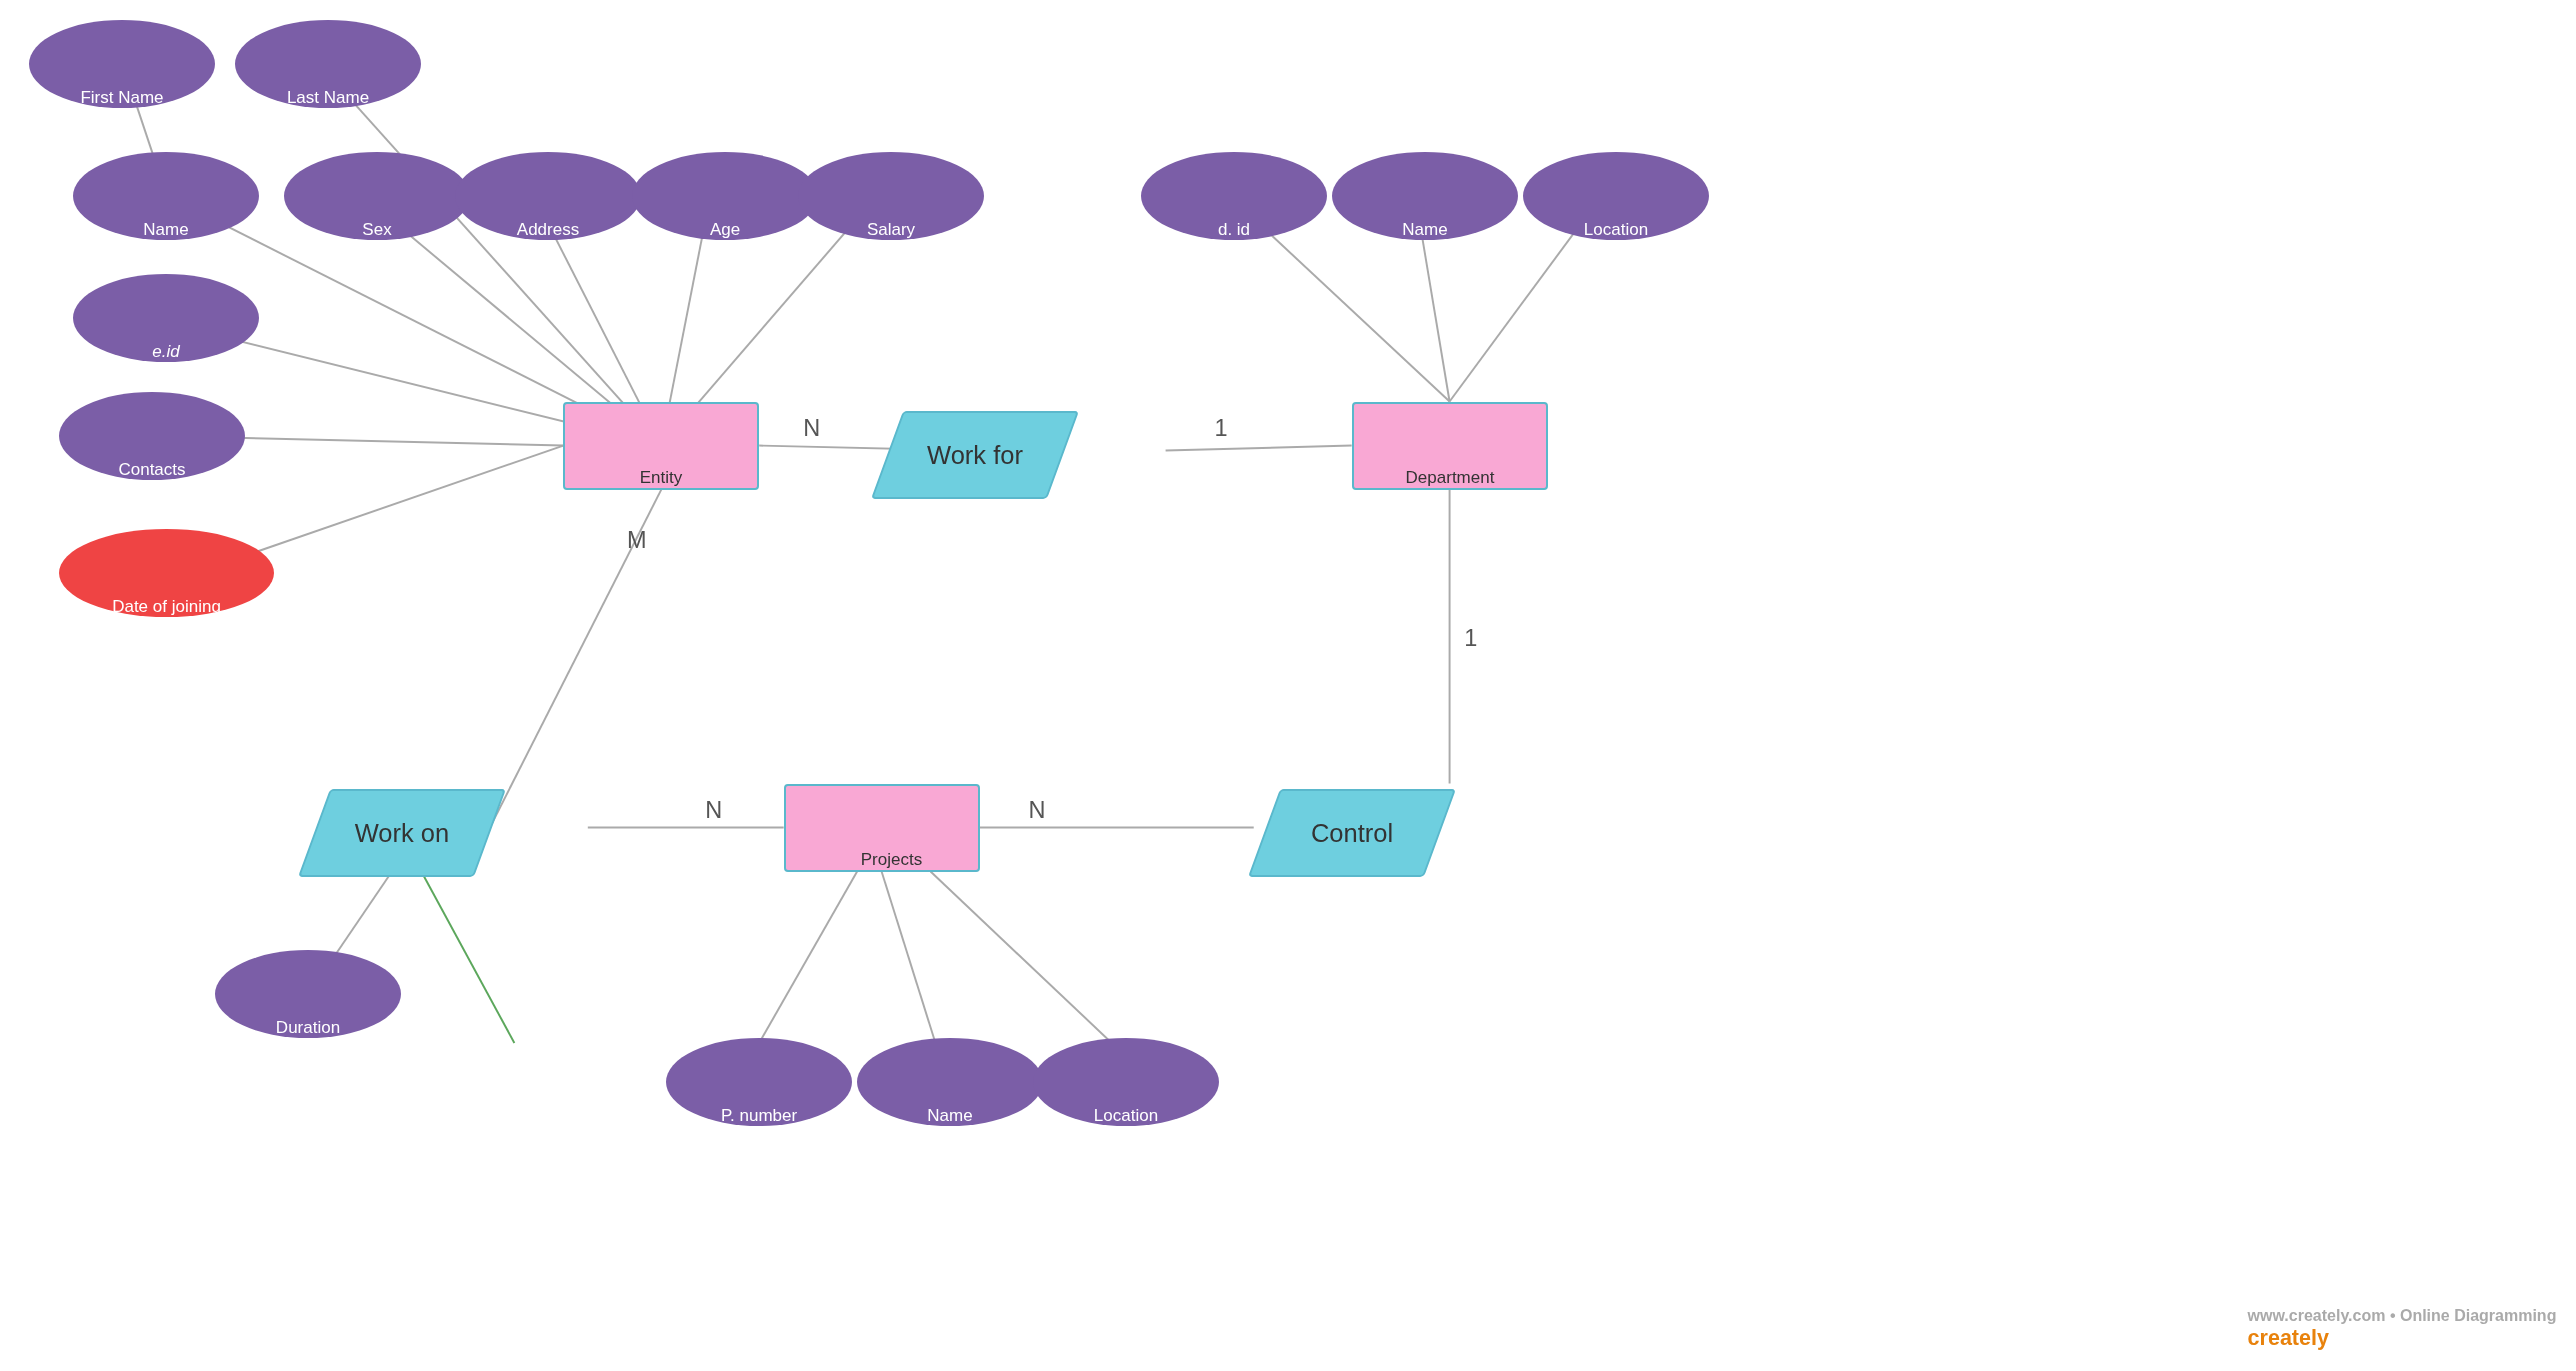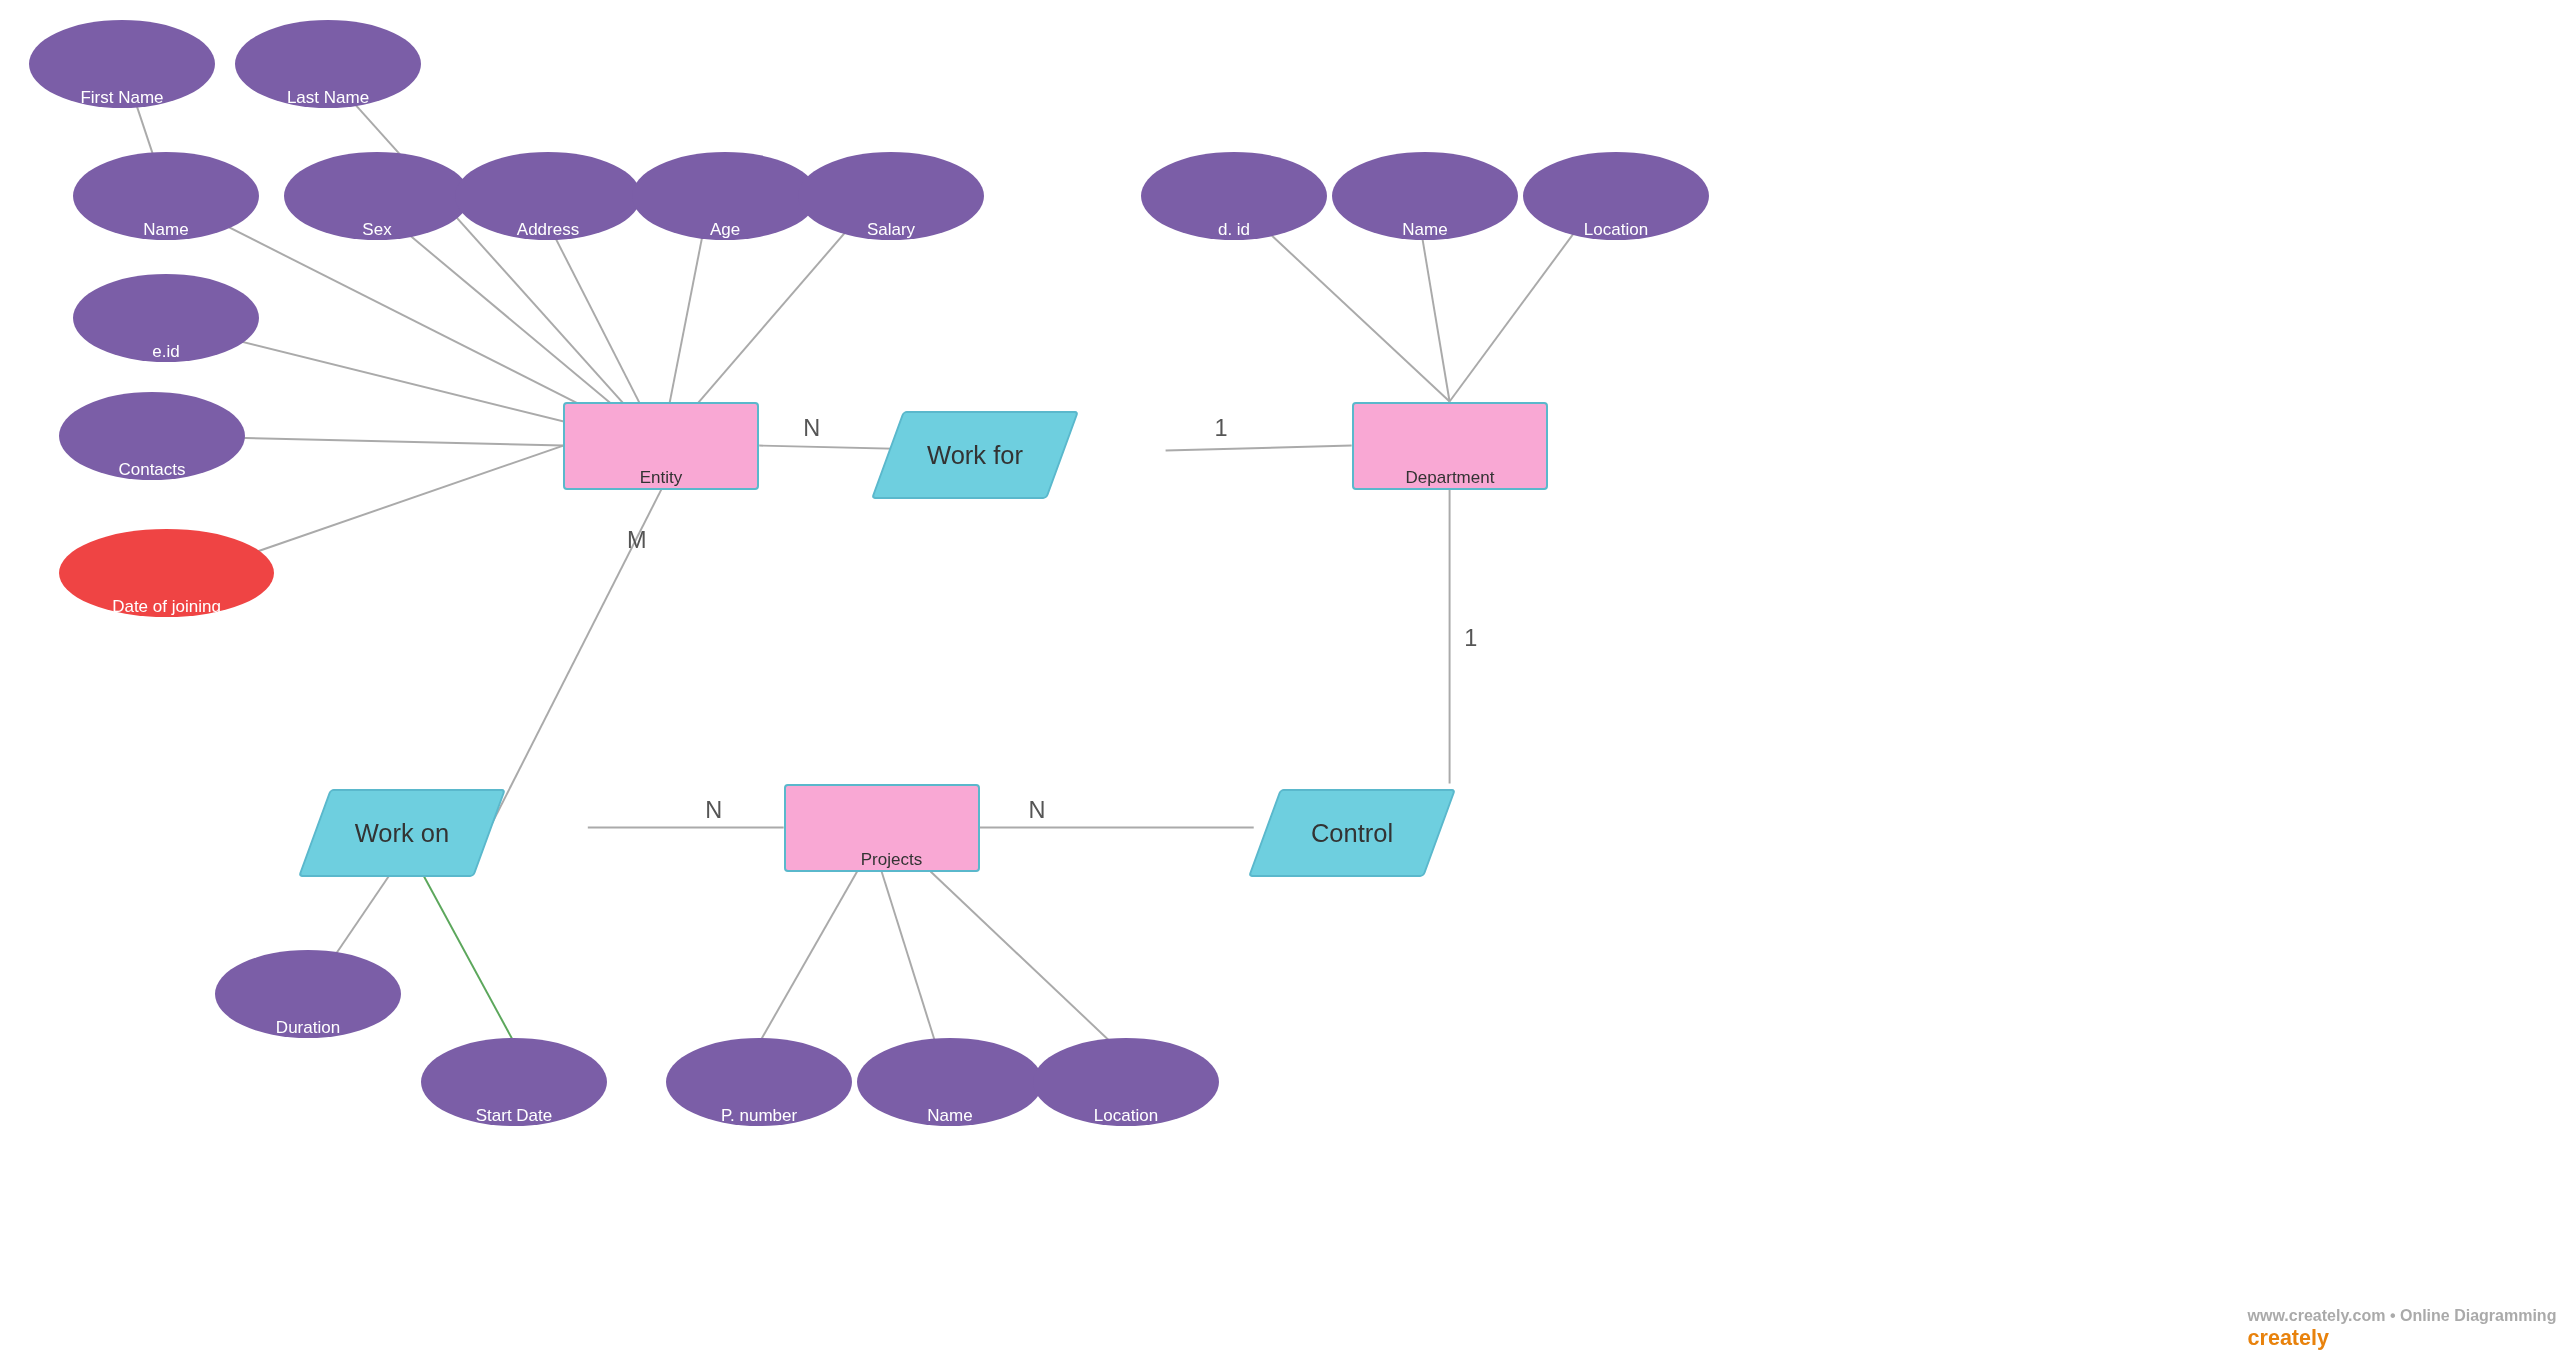--- a/index.html
+++ b/index.html
@@ -181,21 +181,21 @@
   </div>
 
   <div class="node ellipse" style="left:632px; top:152px;">
     <span>Age</span>
   </div>
 
   <div class="node ellipse" style="left:798px; top:152px;">
     <span>Salary</span>
   </div>
 
-  <div class="node ellipse" style="left:73px; top:274px;">
+  <div class="node ellipse" style="left:73px; top:274px;font-style:italic;">
     <span>e.id</span>
   </div>
 
   <div class="node ellipse" style="left:59px; top:392px;">
     <span>Contacts</span>
   </div>
 
   <div class="node ellipse-wide" style="left:59px; top:529px;">
     <span>Date of joining</span>
   </div>
@@ -236,23 +236,20 @@
 
   <div class="diamond" style="left:1254px; top:784px;">
     <div class="diamond-inner"></div>
     <span class="diamond-label">Control</span>
   </div>
 
   <div class="node ellipse" style="left:215px; top:950px;">
     <span>Duration</span>
   </div>
 
-  <div class="node ellipse" style="left:421px; top:1038px;">
-    <span>Start Date</span>
-  </div>
 
   <div class="node ellipse" style="left:666px; top:1038px;">
     <span>P. number</span>
   </div>
 
   <div class="node ellipse" style="left:857px; top:1038px;">
     <span>Name</span>
   </div>
 
   <div class="node ellipse" style="left:1033px; top:1038px;">

